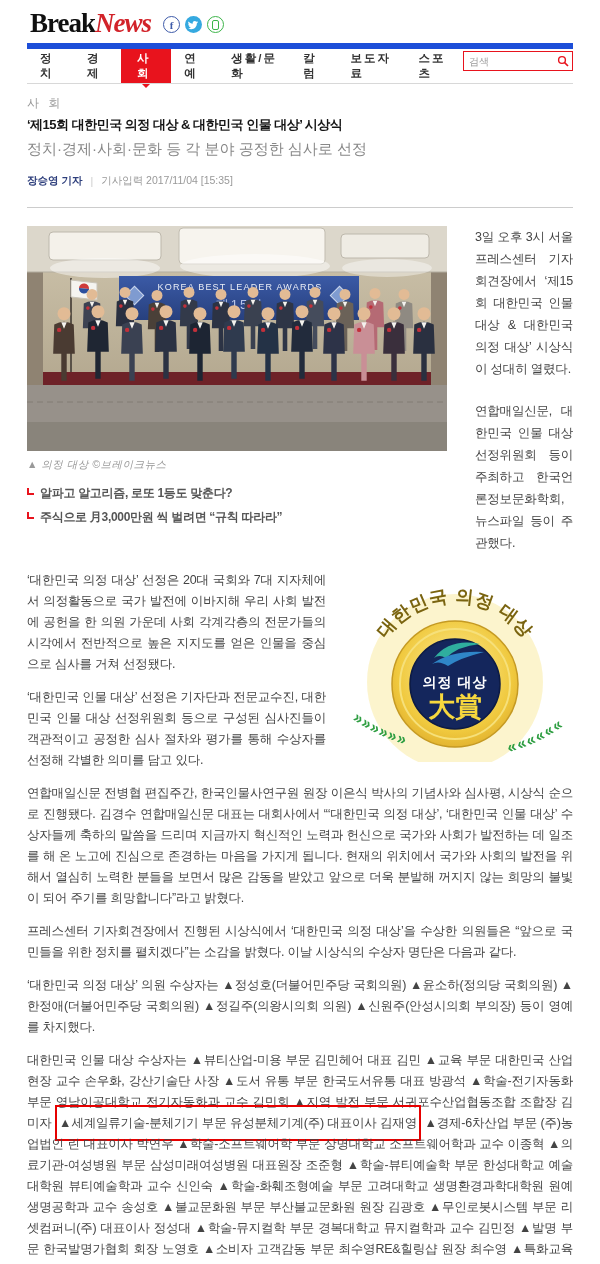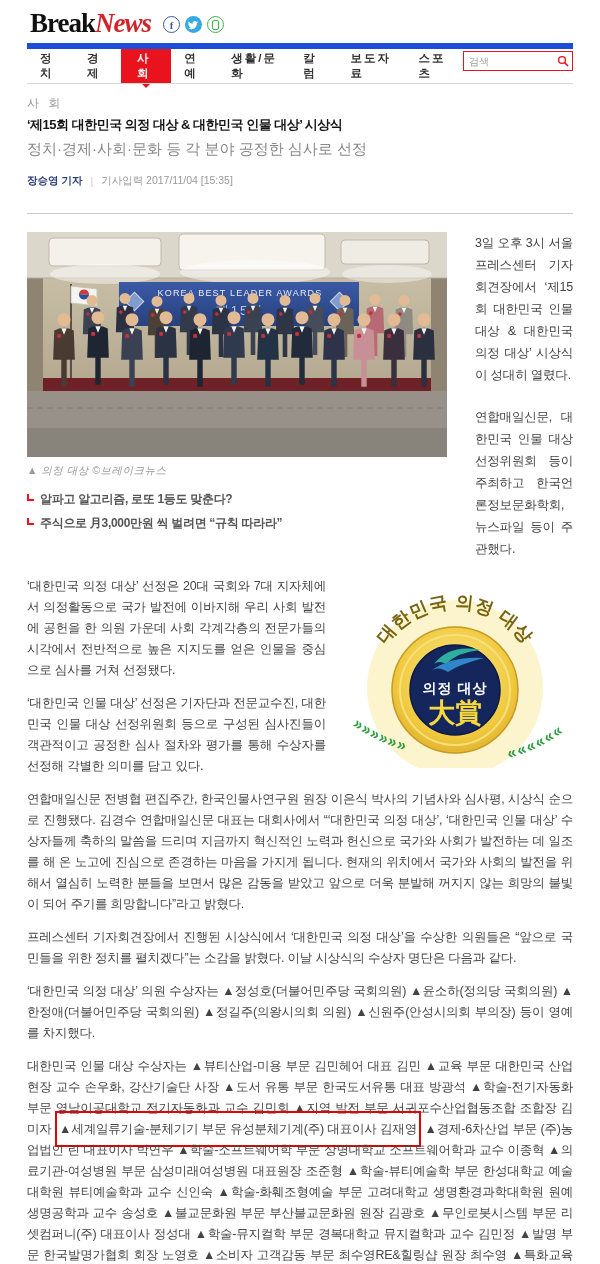--- a/index.html
+++ b/index.html
@@ -30,21 +30,21 @@
   .nav-item.active::after { content:""; position:absolute; left:50%; bottom:-9px; margin-left:-4px; border:4px solid transparent; border-top-color:#e8131d; }
   .search-box { margin-left:auto; margin-top:2px; width:110px; height:20px; border:1px solid #e8131d; display:flex; align-items:center; background:#fff; }
   .search-box input { border:none; outline:none; flex:1; min-width:0; font-size:10px; padding:0 5px; color:#666; }
   .search-box input::placeholder { color:#999; }
   .search-btn { width:18px; height:100%; display:flex; align-items:center; justify-content:center; cursor:pointer; background:#fff; border:none; }
 
   
   .category { margin-top:11px; font-size:12px; color:#999; letter-spacing:3px; }
   .title { margin-top:5px; font-size:13px; line-height:1.3; font-weight:bold; color:#151515; letter-spacing:-0.5px; }
   .subtitle { margin-top:6px; font-size:15px; color:#888; }
-  .byline { margin-top:15px; padding-bottom:25px; border-bottom:1px solid #ccc; font-size:10.5px; display:flex; align-items:center; gap:8px; }
+  .byline { margin-top:15px; padding-bottom:19px; border-bottom:1px solid #ccc; font-size:10.5px; display:flex; align-items:center; gap:8px; }
   .reporter { color:#2e3f7c; font-weight:bold; }
   .byline .sep { color:#ccc; }
   .pubdate { color:#999; }
 
   
   .intro { margin-top:18px; display:flex; gap:11px; }
   .photo-col { width:437px; flex:none; }
   .photo-svg { display:block; width:420px; height:225px; background:#b6ab93; }
   .caption { margin-top:7px; font-size:10.5px; font-style:italic; color:#999; letter-spacing:0.5px; }
   .rel-links { margin-top:13px; list-style:none; }

